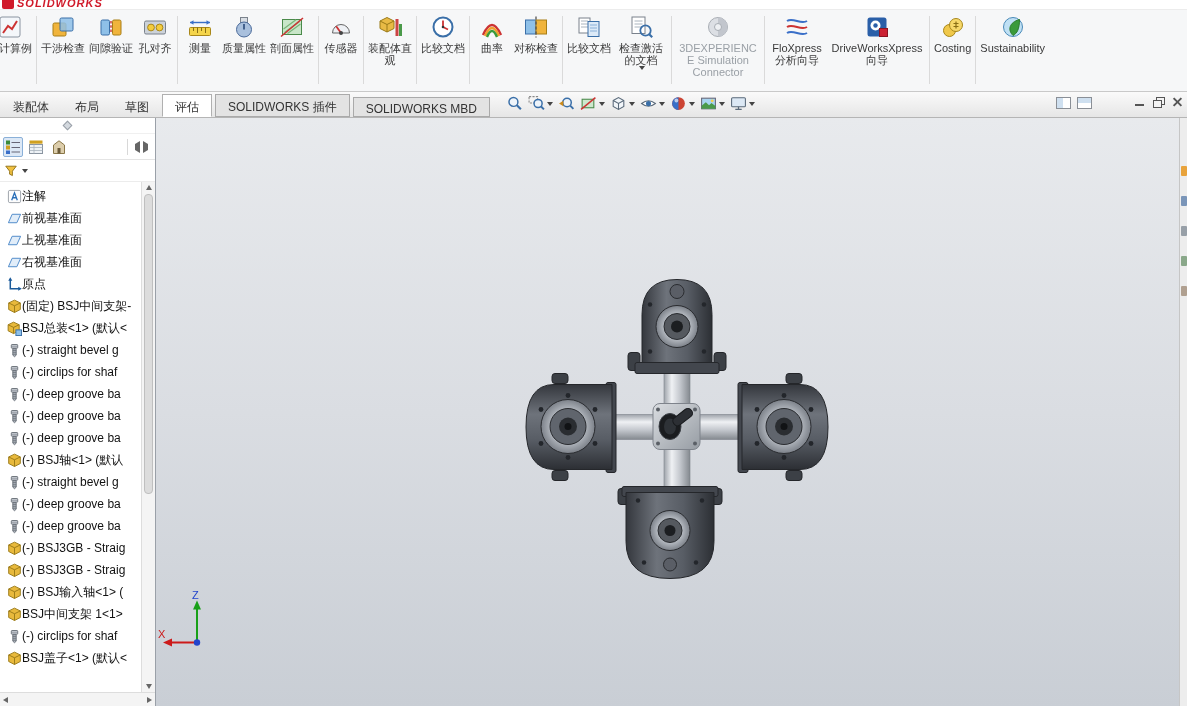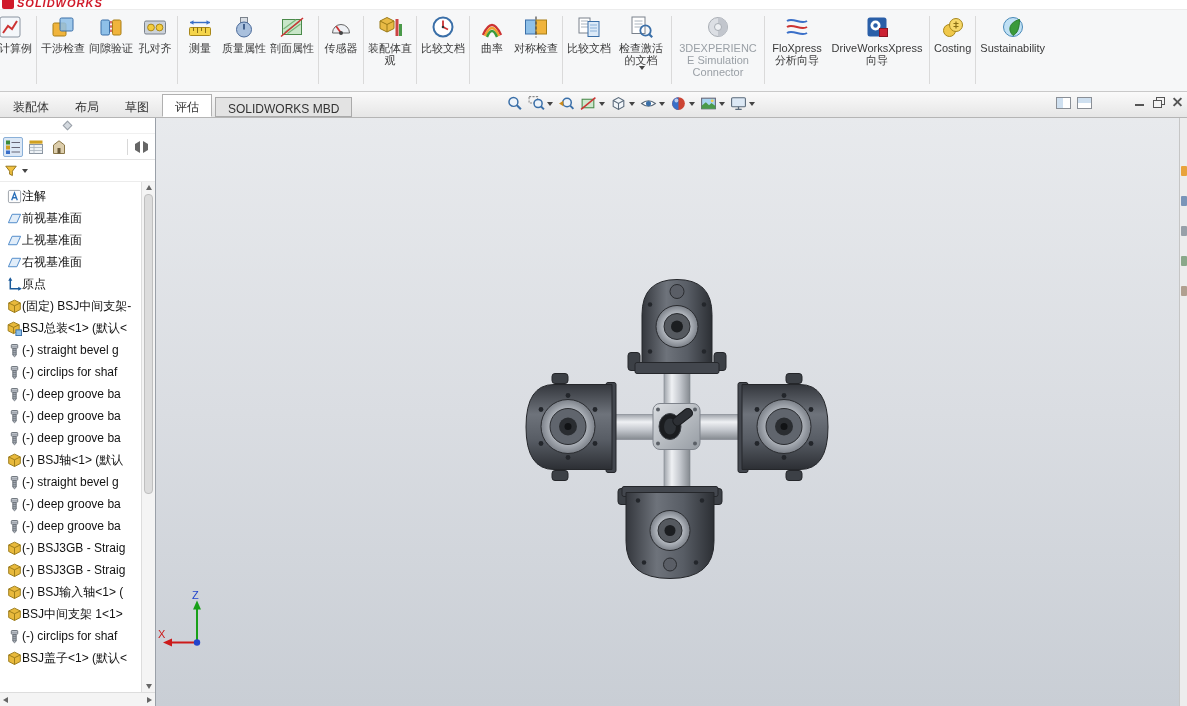--- a/index.html
+++ b/index.html
@@ -430,20 +430,21 @@
         </svg>
       <span class="tlbl">Sustainability</span>
     </div>
   </div>
 
   <div class="tabrow">
     <div class="ctab">装配体</div>
     <div class="ctab">布局</div>
     <div class="ctab">草图</div>
     <div class="ctab active">评估</div>
+    <div class="ctab boxed">SOLIDWORKS 插件</div>
     <div class="ctab boxed">SOLIDWORKS MBD</div>
 
     <div class="headsup">
       <div class="hbtn">
           <svg>
             <use href="#h-mag"></use>
           </svg>
         </div>
       <div class="hbtn">
           <svg>

